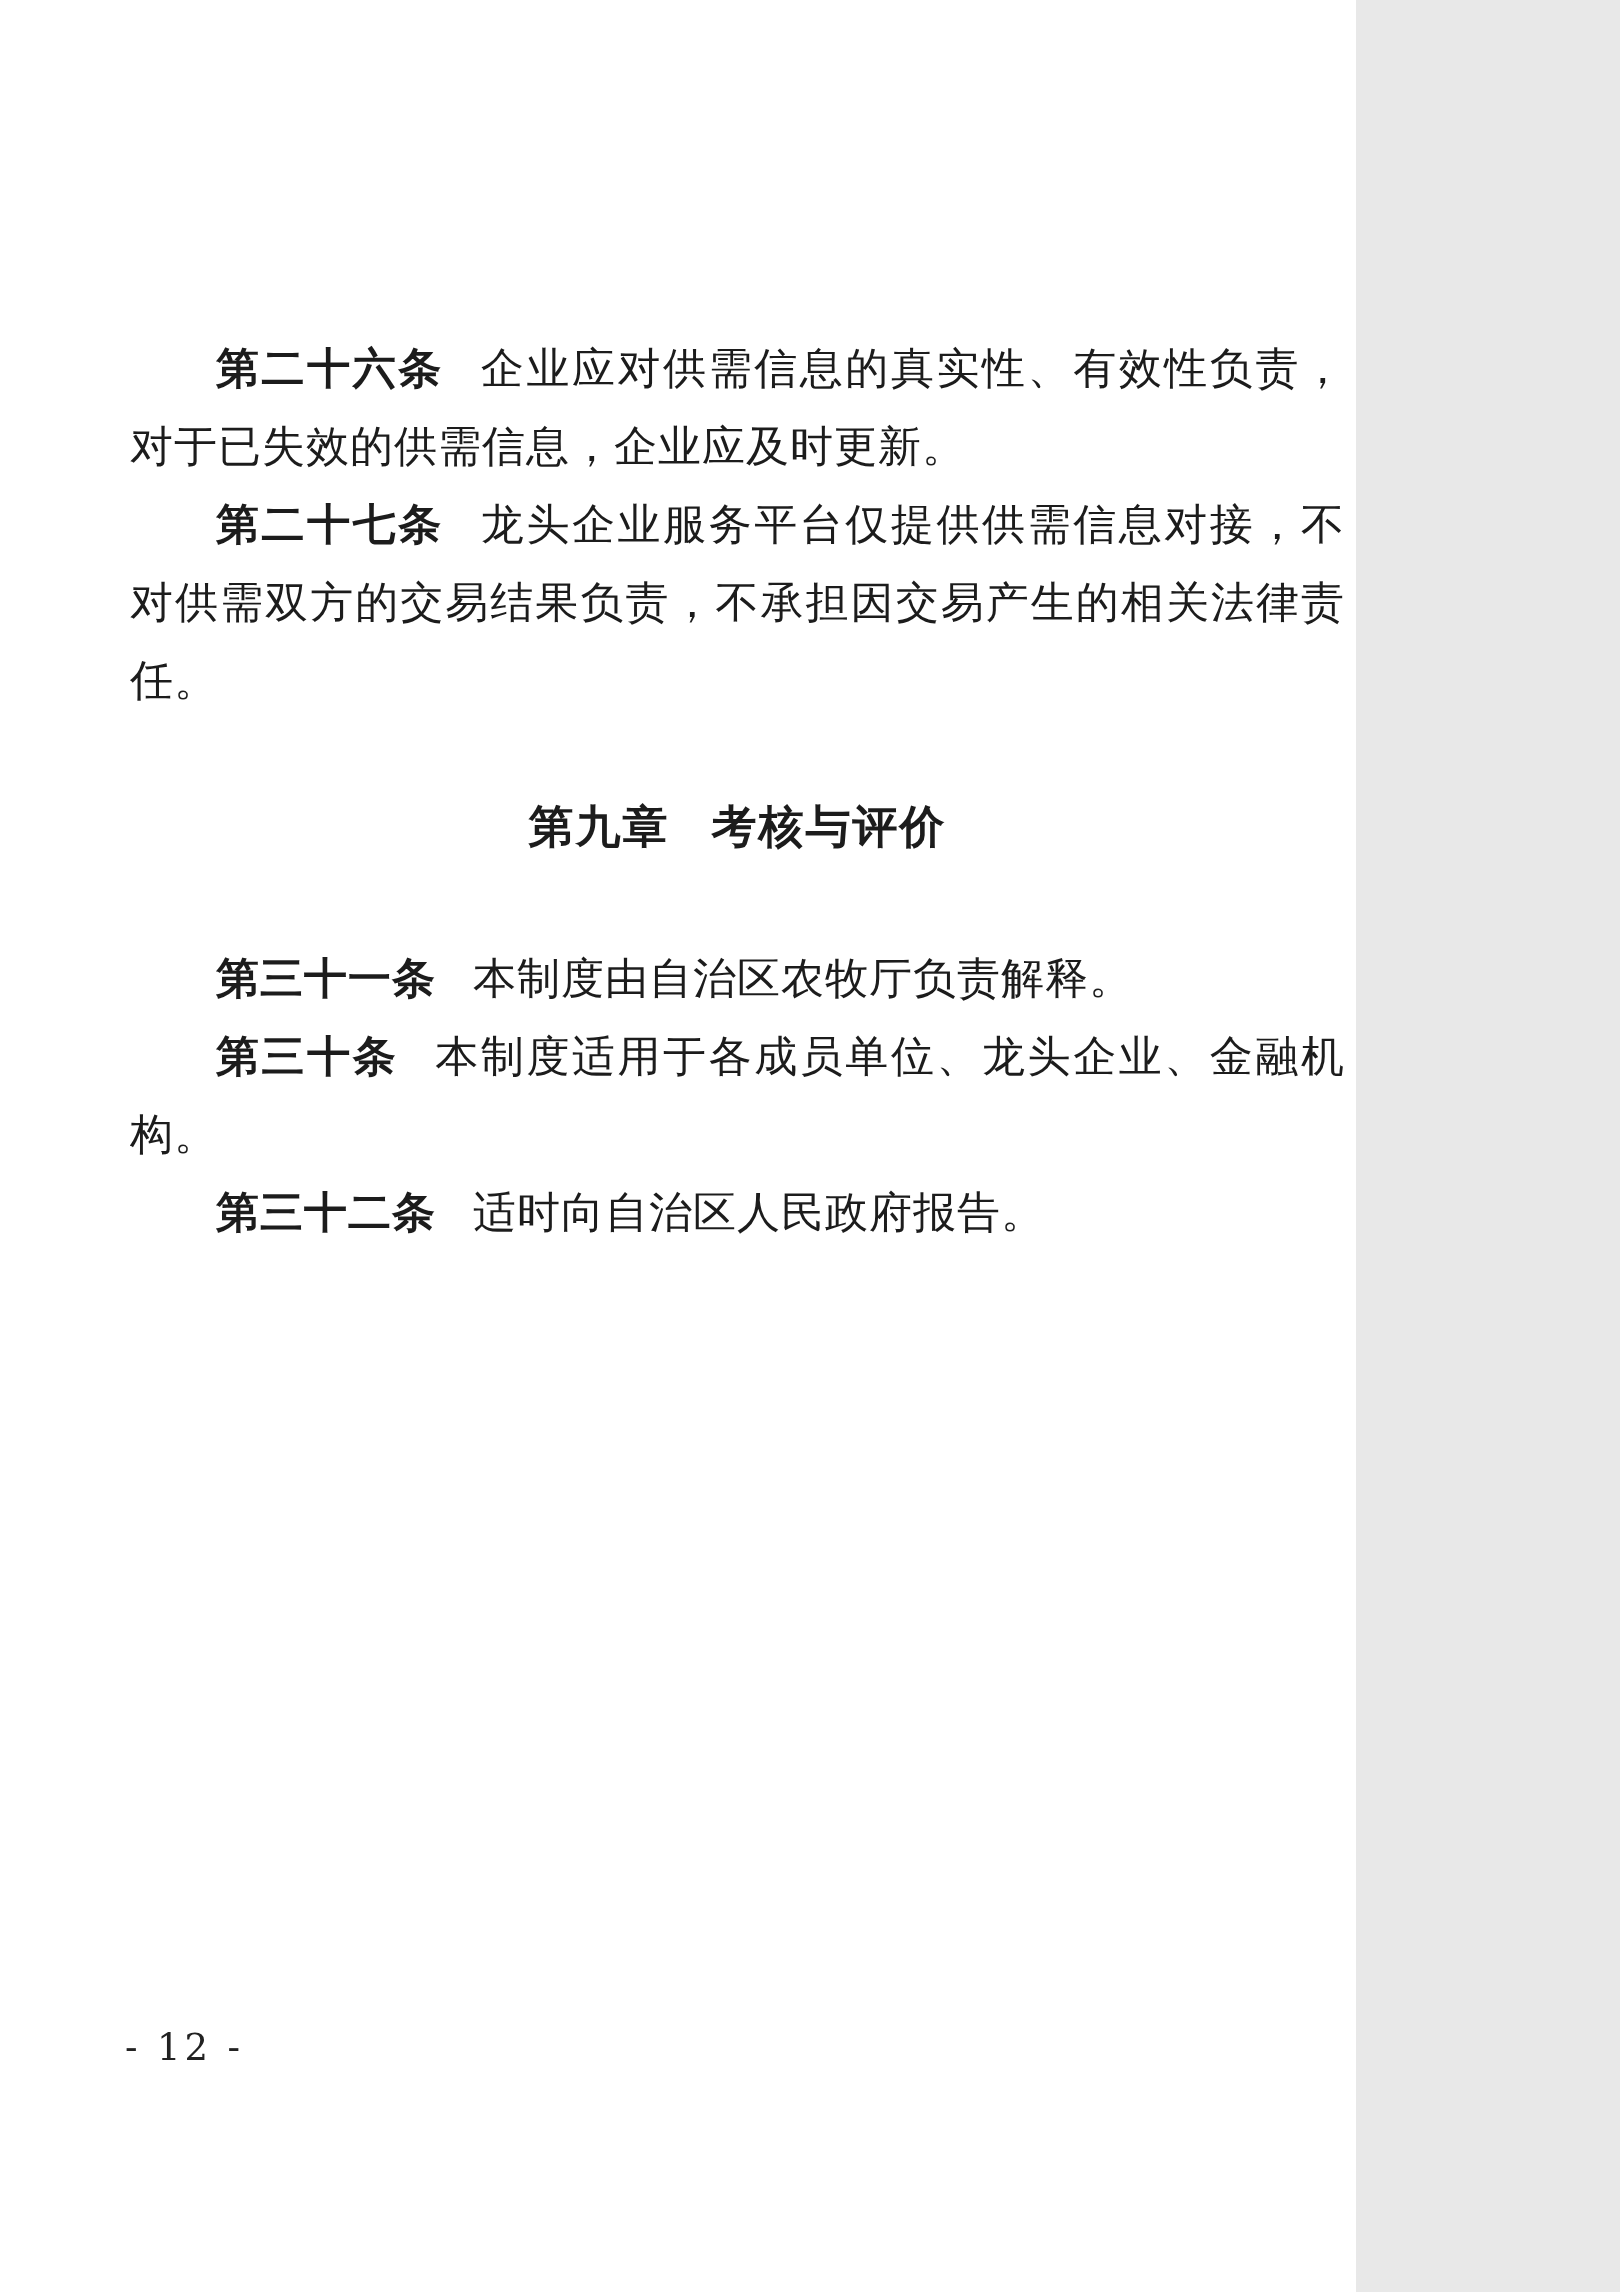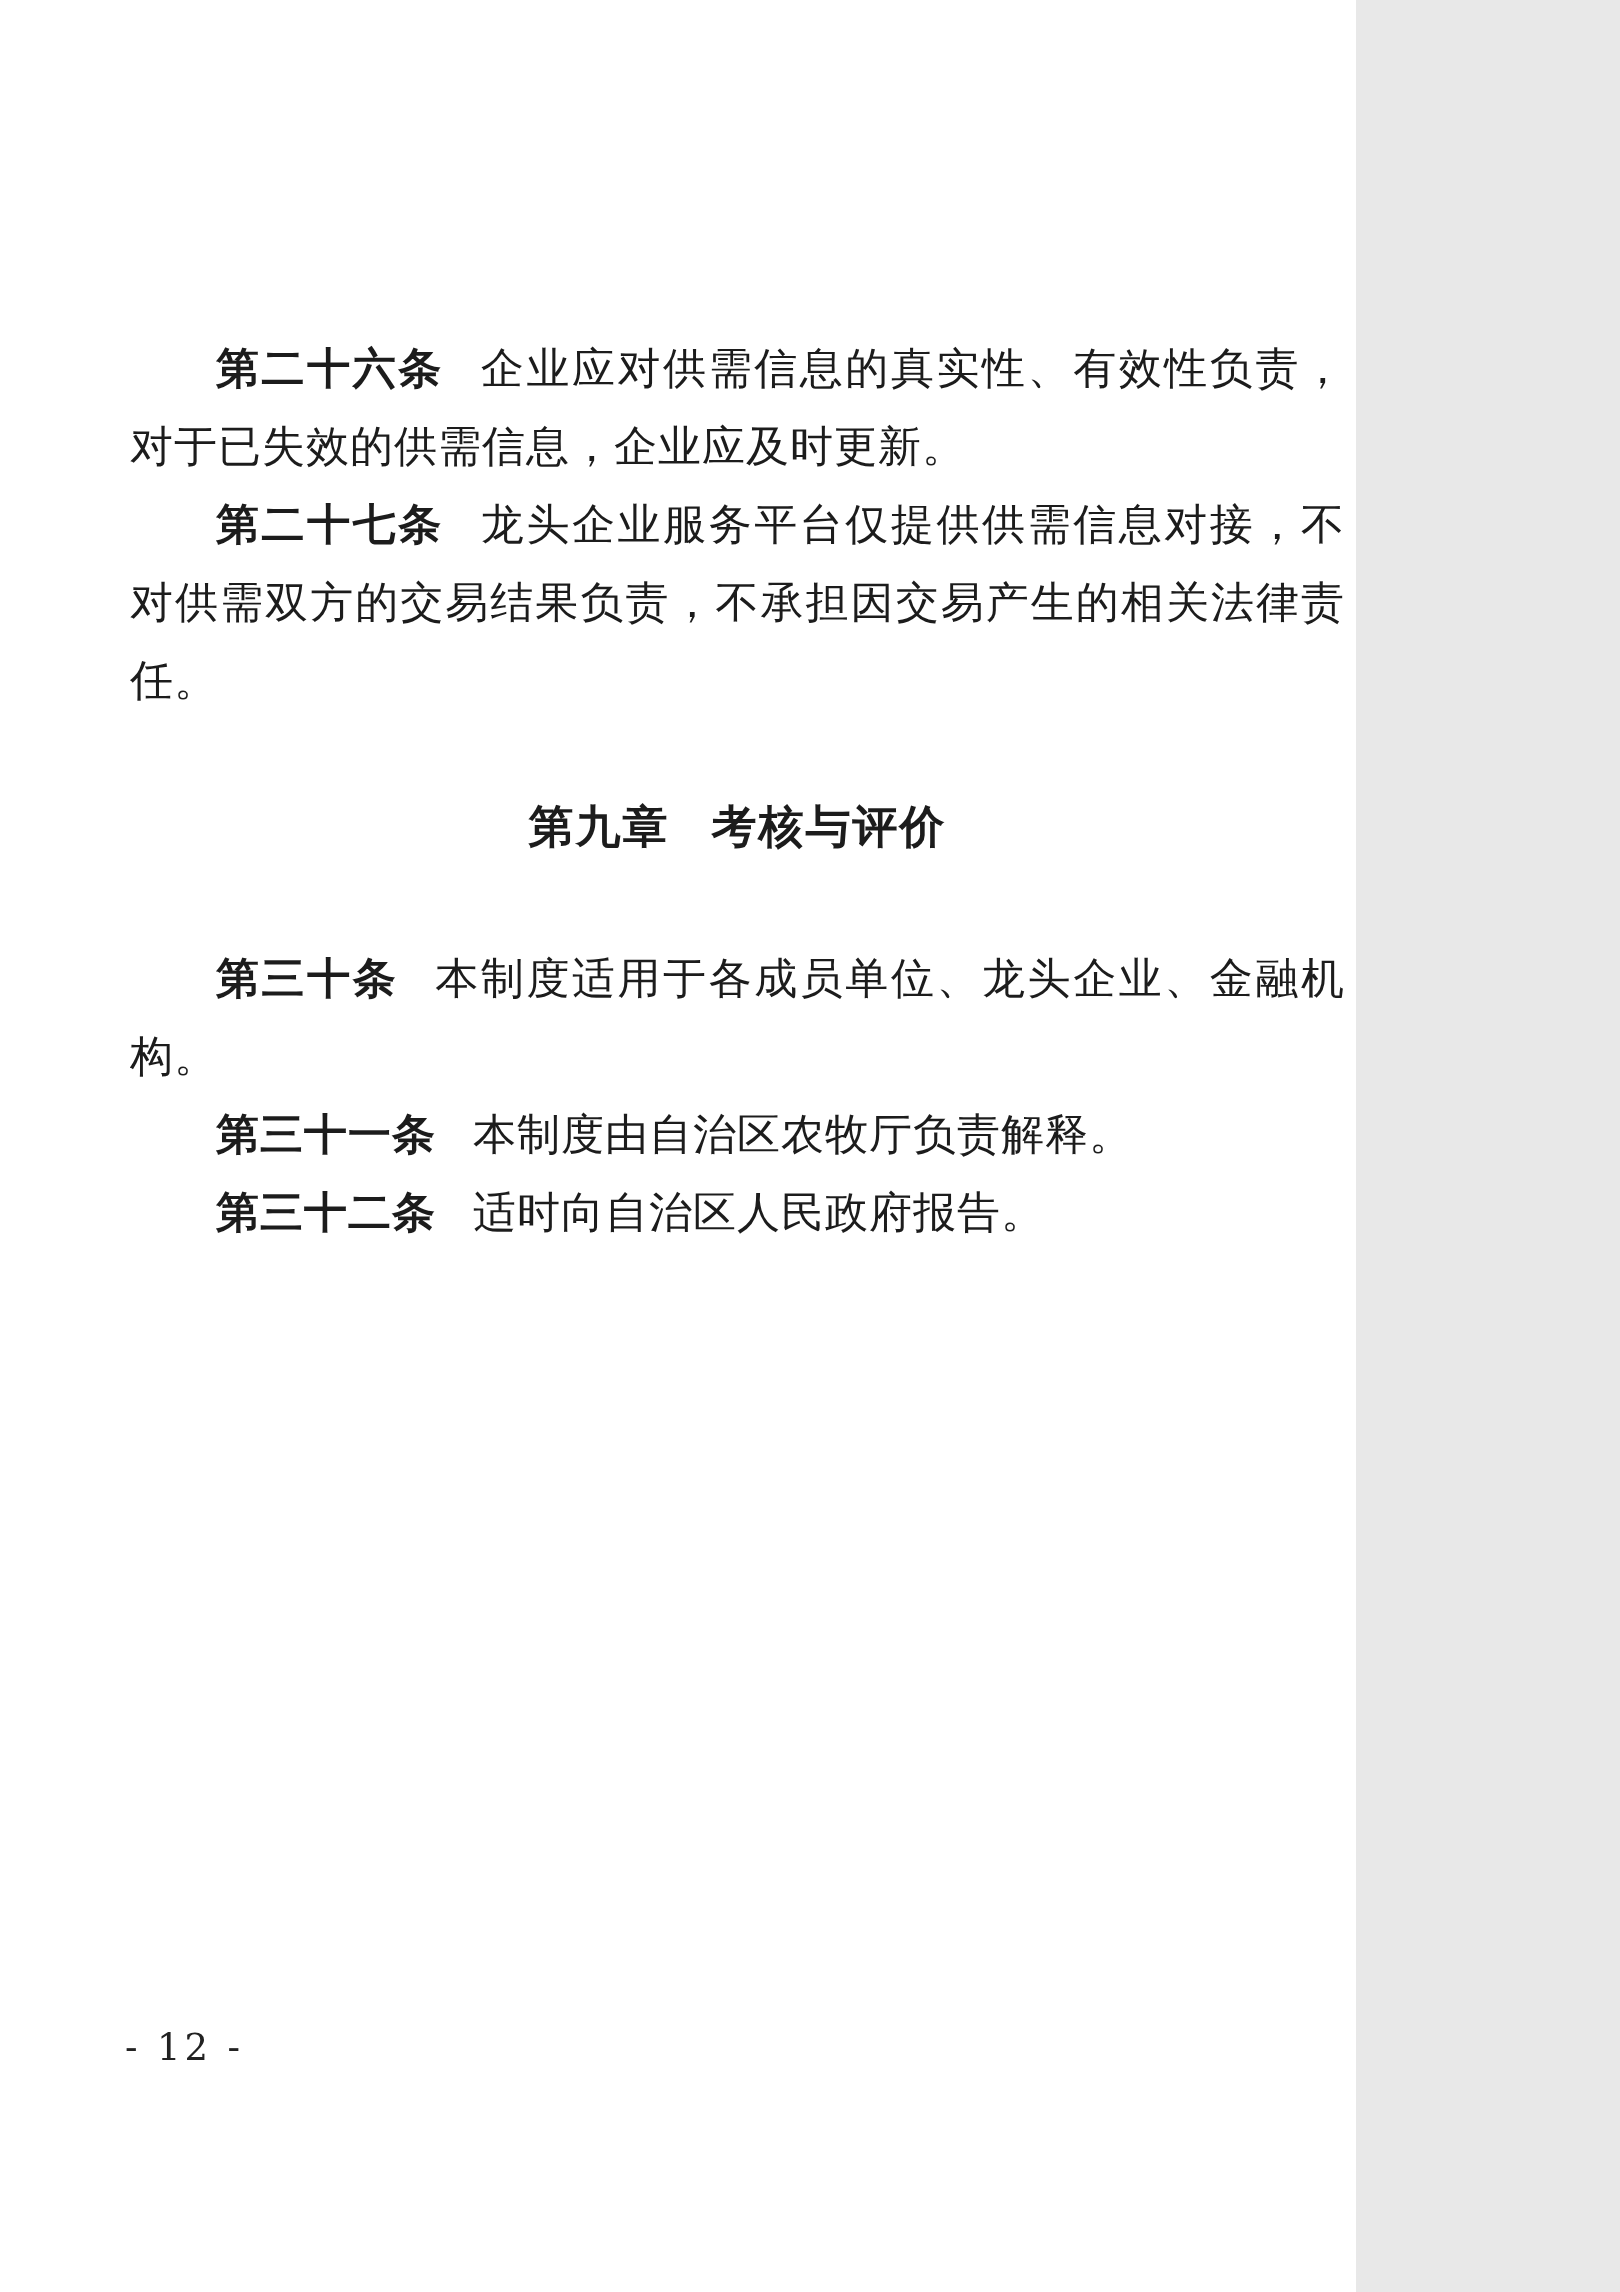--- a/index.html
+++ b/index.html
@@ -74,25 +74,25 @@
     </p>
 
     <h2 class="chapter">
       <span>第九章</span><span class="chapter-title">考核与评价</span>
     </h2>
 
 
 
 
     <p class="article">
-      <span class="lead">第三十条</span><span>本制度适用于各成员单位、龙头企业、金融机构。</span>
+      <span class="lead">第三十一条</span><span>本制度由自治区农牧厅负责解释。</span>
     </p>
 
     <p class="article">
-      <span class="lead">第三十一条</span><span>本制度由自治区农牧厅负责解释。</span>
+      <span class="lead">第三十条</span><span>本制度适用于各成员单位、龙头企业、金融机构。</span>
     </p>
 
     <p class="article">
       <span class="lead">第三十二条</span><span>适时向自治区人民政府报告。</span>
     </p>
 
   </div>
 
   <div class="folio">- 12 -</div>
 </div>

